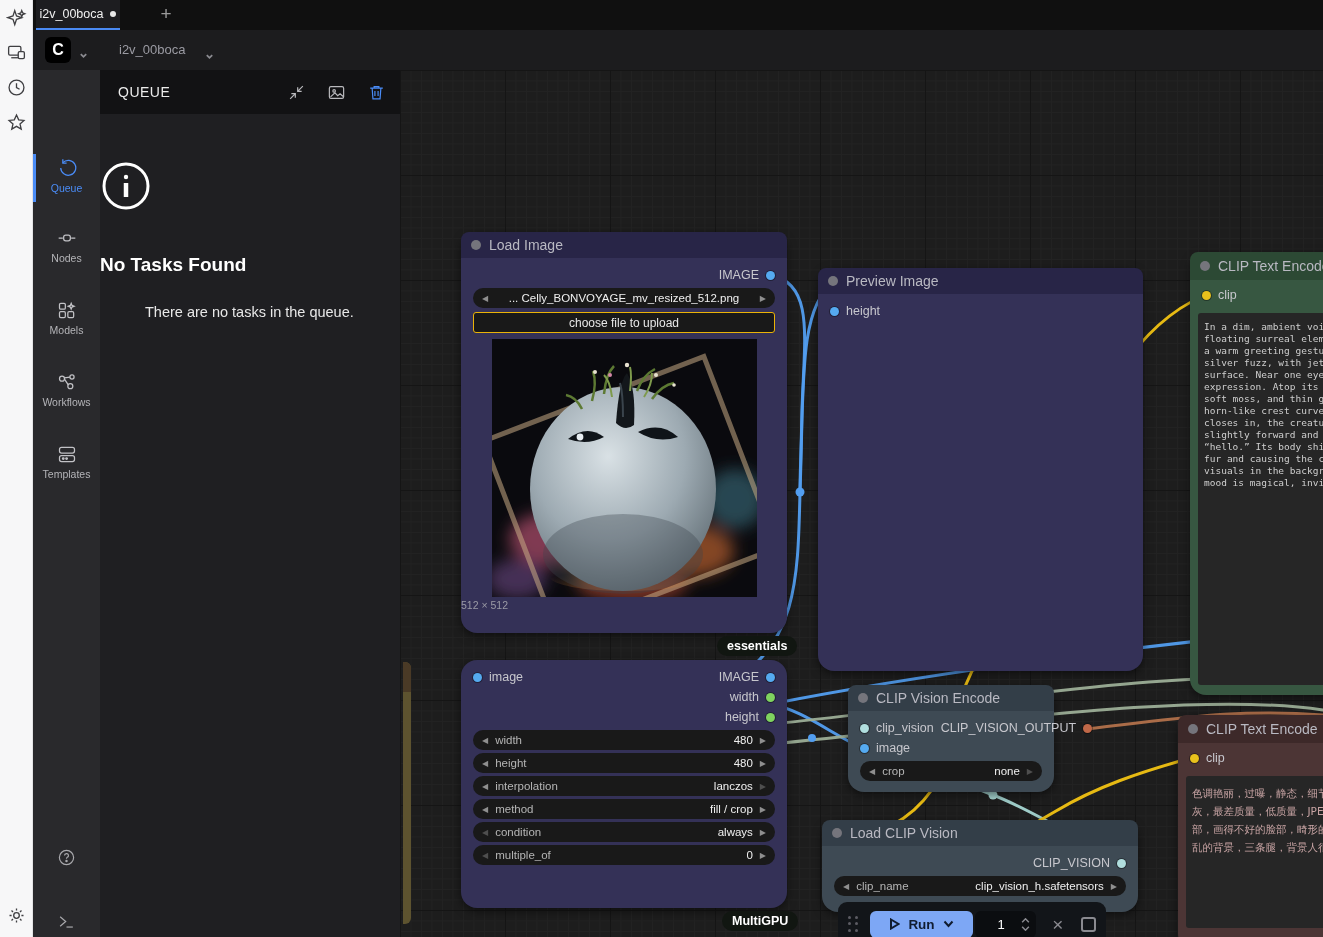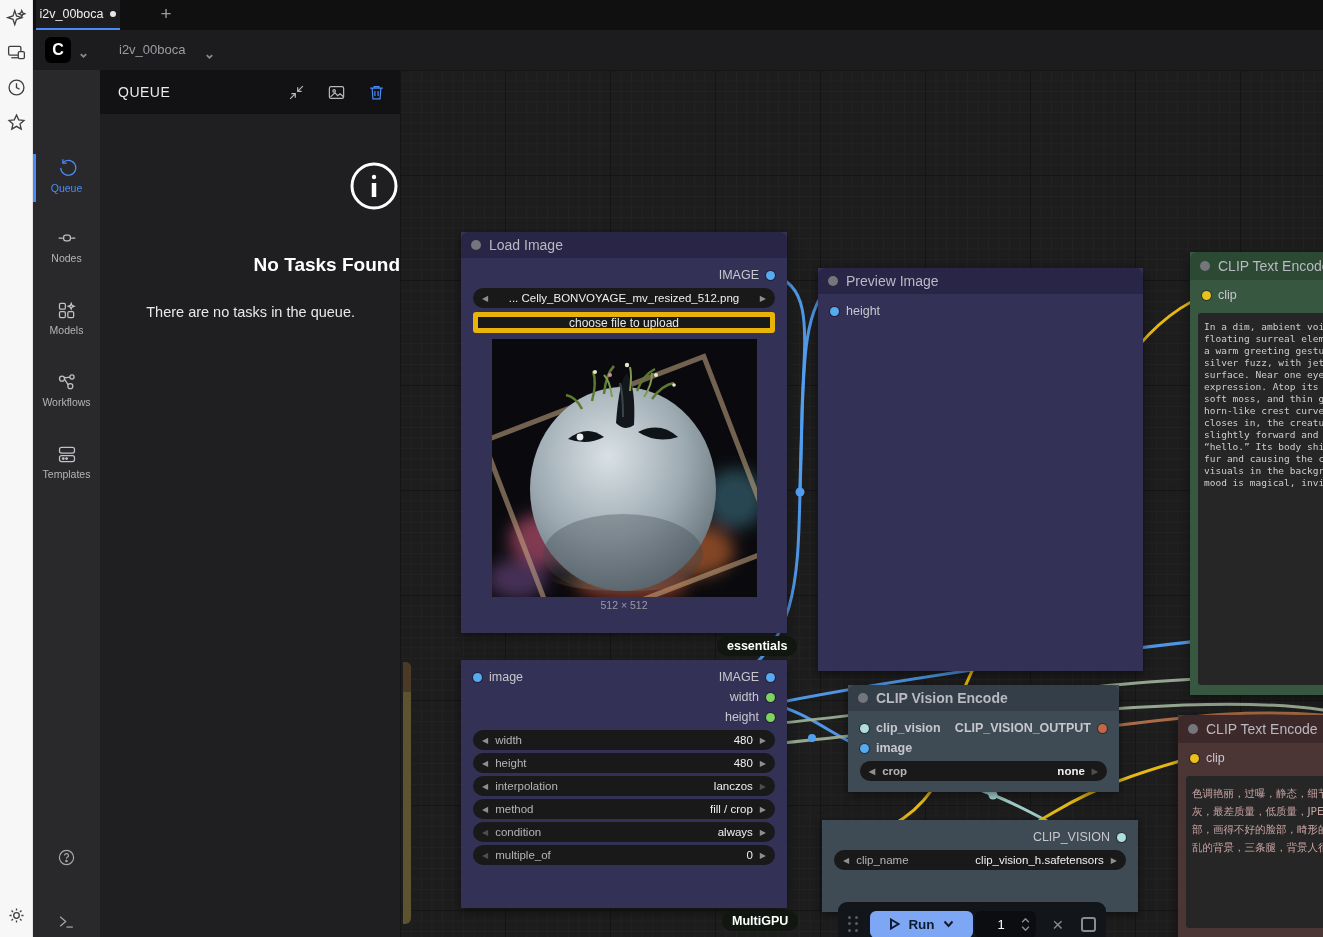--- a/index.html
+++ b/index.html
@@ -47,40 +47,40 @@
 
   
   .qpanel { position:absolute; left:100px; top:70px; width:300px; height:867px; background:#1f1f22; z-index:20; }
   .qheader { position:absolute; left:0; top:0; width:300px; height:44px; background:#121214;
     display:flex; align-items:center; }
   .qtitle { color:#ececec; font-size:14px; letter-spacing:.5px; margin-left:18px; }
   .qicons { margin-left:auto; margin-right:14px; display:flex; gap:21px; align-items:center; }
   .qicons .qi { width:19px; height:19px; }
   .qicons svg { width:19px; height:19px; fill:none; stroke:#b9b9bd; stroke-width:1.5; }
   .qicons .trash svg { stroke:var(--accent,#4a8cf7); }
-  .qempty { position:absolute; left:0; top:90px; width:300px; text-align:right; }
+  .qempty { position:absolute; left:0; top:90px; width:300px; text-align:left; }
   .qempty .infoic { width:52px; height:52px; margin:0 auto; }
   .qempty svg { width:52px; height:52px; stroke:#fff; fill:none; stroke-width:3; }
   .qempty h3 { color:#fff; font-size:19px; margin-top:38px; font-weight:bold; }
   .qempty p { color:#e8e8e8; font-size:14.5px; margin:26px auto 4px auto; width:210px; line-height:1.45; }
 
   
   .canvas { position:absolute; left:400px; top:70px; width:923px; height:867px; overflow:hidden;
     background-color:#1d1d1d;
     background-image:
       linear-gradient(#151515 1px, transparent 1px),
       linear-gradient(90deg,#151515 1px, transparent 1px),
       linear-gradient(#222222 1px, transparent 1px),
       linear-gradient(90deg,#222222 1px, transparent 1px);
     background-size:105px 105px,105px 105px,10.5px 10.5px,10.5px 10.5px; }
   svg.wires { position:absolute; left:0; top:0; z-index:1; }
   svg.wires path { fill:none; stroke-width:3; stroke-linecap:round; opacity:.95; }
 
   
-  .node { position:absolute; border-radius:0; box-shadow:0 3px 10px rgba(0,0,0,.5); z-index:5; }
+  .node { position:absolute; border-radius:16px; box-shadow:0 3px 10px rgba(0,0,0,.5); z-index:5; }
   .nhead { height:26px; display:flex; align-items:center; gap:8px; padding:0 10px;
     border-radius:8px 8px 0 0; color:#b9b9c2; font-size:14px; }
   .ndot { width:10px; height:10px; border-radius:50%; background:#75757c; flex:none; }
   .n-purple { background:#343157; } .n-purple .nhead { background:#282547; }
   .n-slate  { background:#3e4a54; } .n-slate  .nhead { background:#333e48; }
   .n-green  { background:#375741; } .n-green  .nhead { background:#2c4934; }
   .n-red    { background:#4c3535; } .n-red    .nhead { background:#3d2929; }
   .slot-row { display:flex; align-items:center; gap:7px; padding:0 12px; height:20px;
     color:#c7c7cd; font-size:12.5px; }
   .slot-row .right { margin-left:auto; display:flex; align-items:center; gap:7px; }
@@ -89,24 +89,24 @@
   .c-mask, .c-int { background:var(--slot-int,#7fd35f); }
   .c-clip { background:var(--slot-clip,#e8c11c); }
   .c-cvision { background:var(--slot-clip-vision,#b0dede); }
   .c-cvout { background:var(--slot-clip-vision-output,#c06848); }
   .widget { height:20px; margin:3px 12px 0 12px; background:#191919; border-radius:10px;
     display:flex; align-items:center; padding:0 9px; font-size:11.5px; color:#b5b5b5; }
   .widget .w-arrow { color:#8f8f8f; font-size:8px; flex:none; }
   .widget .w-name { margin-left:7px; }
   .widget .w-val { margin-left:auto; margin-right:7px; color:#efefef; }
   .widget.center .w-val { margin:0 auto; }
-  .btn-upload { height:21px; margin:4px 12px 0 12px; background:#191919; border:5px solid #eab308;
+  .btn-upload { height:21px; margin:4px 12px 0 12px; background:#191919; border:1px solid #eab308;
     border-radius:3px; color:#e8e8e8; font-size:12px; display:flex; align-items:center; justify-content:center; }
   .imgwrap { width:265px; height:258px; margin:6px auto 0 auto; }
-  .imgcap { text-align:center; color:#9a9aa5; font-size:10.5px; margin-top:2px; }
+  .imgcap { text-align:left; color:#9a9aa5; font-size:10.5px; margin-top:2px; }
   .prompt-box { background:#262626; border-radius:3px; margin:0 8px;
     font-family:"DejaVu Sans Mono", monospace; overflow:hidden; white-space:pre; }
   .prompt-en { font-size:9.5px; line-height:12px; color:#cfcfcf; padding:8px 6px; height:372px; }
   .prompt-zh { font-size:10.5px; line-height:18px; color:#c8a4a4; padding:8px 6px; height:152px;
     font-family:"DejaVu Sans", sans-serif; white-space:pre-wrap; }
   .badge { position:absolute; background:#111611; color:#fff; font-size:12.5px; font-weight:bold;
     border-radius:10px; padding:3px 10px; z-index:6; }
 
   
   .sliver { position:absolute; left:3px; top:592px; width:8px; height:262px; z-index:4;
@@ -493,21 +493,21 @@
           <span class="w-arrow">▶</span>
         </div>
       <div class="widget">
           <span class="w-arrow" style="opacity:.45">◀</span>
           <span class="w-name">multiple_of</span>
           <span class="w-val">0</span>
           <span class="w-arrow">▶</span>
         </div>
     </div>
 
-    <div class="node n-slate" style="left:448px; top:615px; width:271px; height:107px;font-weight:bold;">
+    <div class="node n-slate" style="left:448px; top:615px; width:206px; height:107px;">
       <div class="nhead">
         <span class="ndot"></span>
         <span>CLIP Vision Encode</span>
       </div>
       <div style="height:7px"></div>
       <div class="slot-row">
         <span class="sdot c-cvision"></span>
         <span>clip_vision</span>
         <span class="right">
             <span>CLIP_VISION_OUTPUT</span>
@@ -537,20 +537,24 @@
           <span>clip</span>
         </div>
       <div style="height:8px"></div>
       <div class="prompt-box prompt-zh">色调艳丽，过曝，静态，细节模
 灰，最差质量，低质量，JPEG压
 部，画得不好的脸部，畸形的，
 乱的背景，三条腿，背景人很多</div>
     </div>
 
     <div class="node n-slate" style="left:422px; top:750px; width:316px; height:92px;">
+      <div class="nhead">
+        <span class="ndot"></span>
+        <span>Load CLIP Vision</span>
+      </div>
       <div style="height:7px"></div>
       <div class="slot-row">
           <span class="right">
             <span>CLIP_VISION</span>
             <span class="sdot c-cvision"></span>
           </span>
         </div>
       <div class="widget">
           <span class="w-arrow">◀</span>
           <span class="w-name">clip_name</span>

